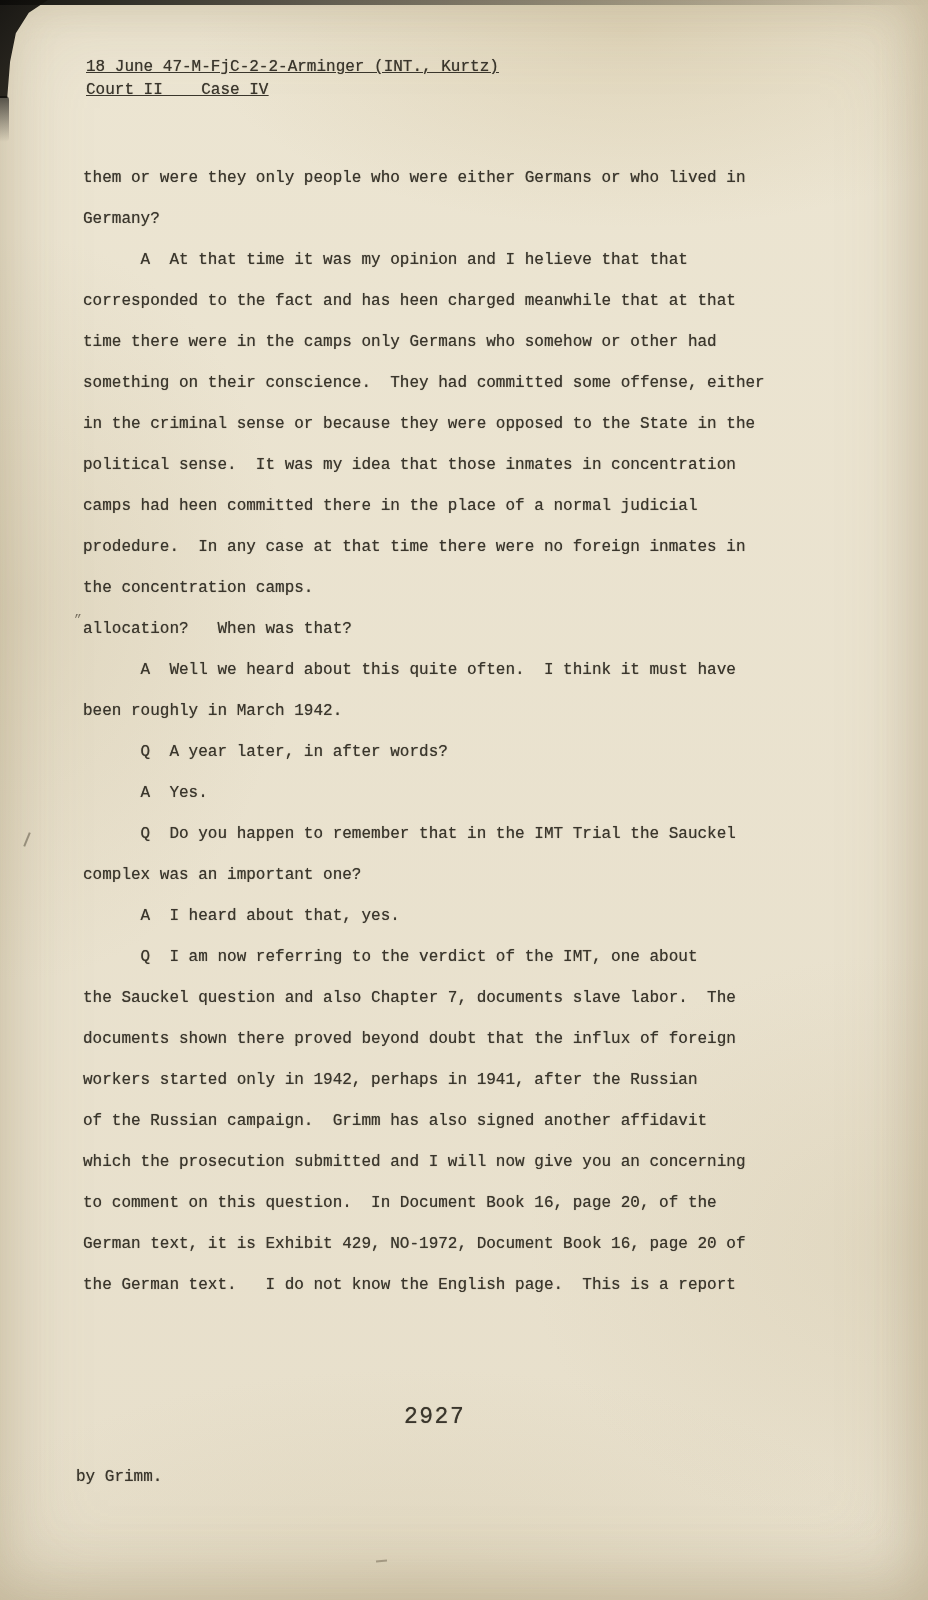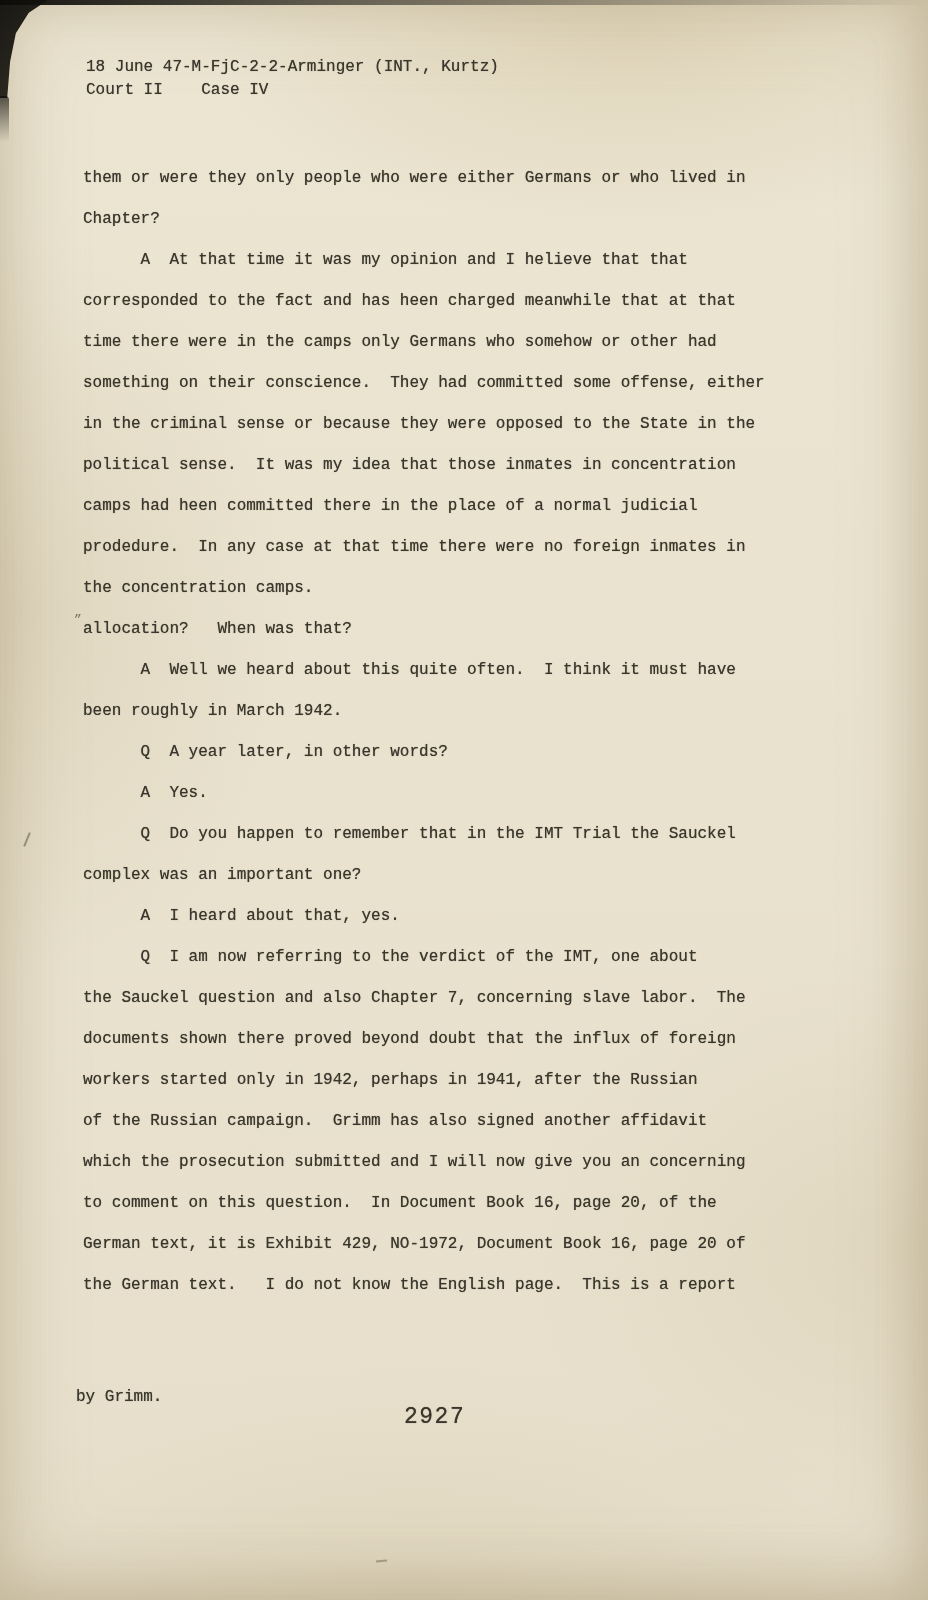--- a/index.html
+++ b/index.html
@@ -23,30 +23,30 @@
       inset -14px 0 40px rgba(158,142,105,0.15);
     font-family:"Liberation Mono","DejaVu Sans Mono",monospace;
     color:#3a362c;
     text-shadow:0 0 0.8px rgba(58,54,44,0.75);
   }
 
   .line { white-space:pre; }
 
   .header {
     position:absolute; left:86px; top:56px;
-    font-size:16px; line-height:23px;
+    font-size:16px; line-height:23px;text-decoration:underline;
   }
 
   .body-text {
     position:absolute; left:83px; top:158px;
     font-size:16px; line-height:41px;
   }
 
   .signature {
-    position:absolute; left:76px; top:1388px;
+    position:absolute; left:76px; top:1468px;
     font-size:16px; white-space:pre;
   }
 
   .page-number {
     position:absolute; left:404px; top:1404px;
     font-size:23px; letter-spacing:1.5px;
   }
 
   
   .artifact { position:absolute; pointer-events:none; }
@@ -101,40 +101,40 @@
   <div class="artifact bottom-dash"></div>
   <div class="margin-mark">”</div>
 
   <div class="header">
     <div class="line">18 June 47-M-FjC-2-2-Arminger (INT., Kurtz)</div>
     <div class="line">Court II    Case IV</div>
   </div>
 
   <div class="body-text">
       <div class="line">them or were they only people who were either Germans or who lived in</div>
-      <div class="line">Chapter?</div>
+      <div class="line">Germany?</div>
       <div class="line">      A  At that time it was my opinion and I helieve that that</div>
       <div class="line">corresponded to the fact and has heen charged meanwhile that at that</div>
       <div class="line">time there were in the camps only Germans who somehow or other had</div>
       <div class="line">something on their conscience.  They had committed some offense, either</div>
       <div class="line">in the criminal sense or because they were opposed to the State in the</div>
       <div class="line">political sense.  It was my idea that those inmates in concentration</div>
       <div class="line">camps had heen committed there in the place of a normal judicial</div>
       <div class="line">prodedure.  In any case at that time there were no foreign inmates in</div>
       <div class="line">the concentration camps.</div>
       <div class="line">allocation?   When was that?</div>
       <div class="line">      A  Well we heard about this quite often.  I think it must have</div>
       <div class="line">been roughly in March 1942.</div>
-      <div class="line">      Q  A year later, in other words?</div>
+      <div class="line">      Q  A year later, in after words?</div>
       <div class="line">      A  Yes.</div>
       <div class="line">      Q  Do you happen to remember that in the IMT Trial the Sauckel</div>
       <div class="line">complex was an important one?</div>
       <div class="line">      A  I heard about that, yes.</div>
       <div class="line">      Q  I am now referring to the verdict of the IMT, one about</div>
-      <div class="line">the Sauckel question and also Chapter 7, concerning slave labor.  The</div>
+      <div class="line">the Sauckel question and also Chapter 7, documents slave labor.  The</div>
       <div class="line">documents shown there proved beyond doubt that the influx of foreign</div>
       <div class="line">workers started only in 1942, perhaps in 1941, after the Russian</div>
       <div class="line">of the Russian campaign.  Grimm has also signed another affidavit</div>
       <div class="line">which the prosecution submitted and I will now give you an concerning</div>
       <div class="line">to comment on this question.  In Document Book 16, page 20, of the</div>
       <div class="line">German text, it is Exhibit 429, NO-1972, Document Book 16, page 20 of</div>
       <div class="line">the German text.   I do not know the English page.  This is a report</div>
     </div>
 
   <div class="signature">by Grimm.</div>

